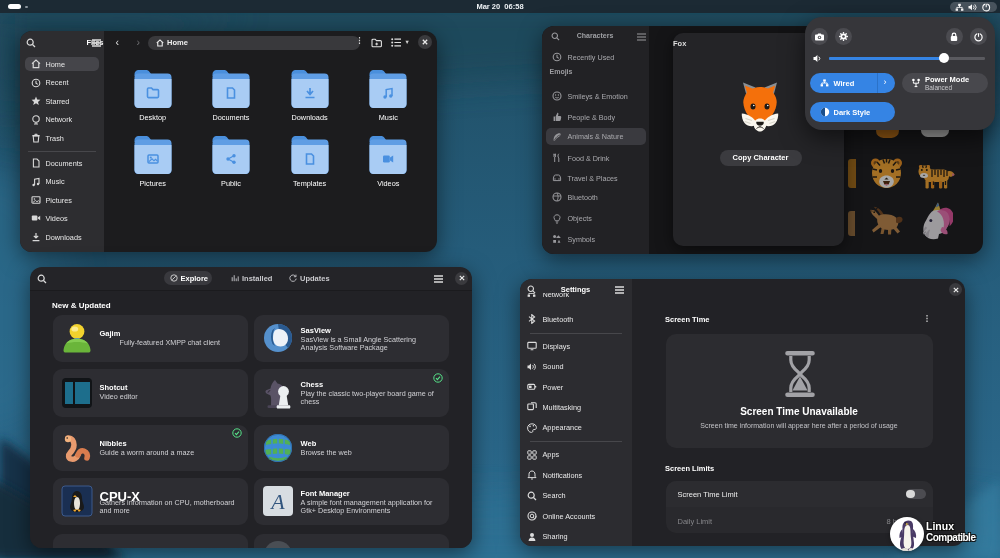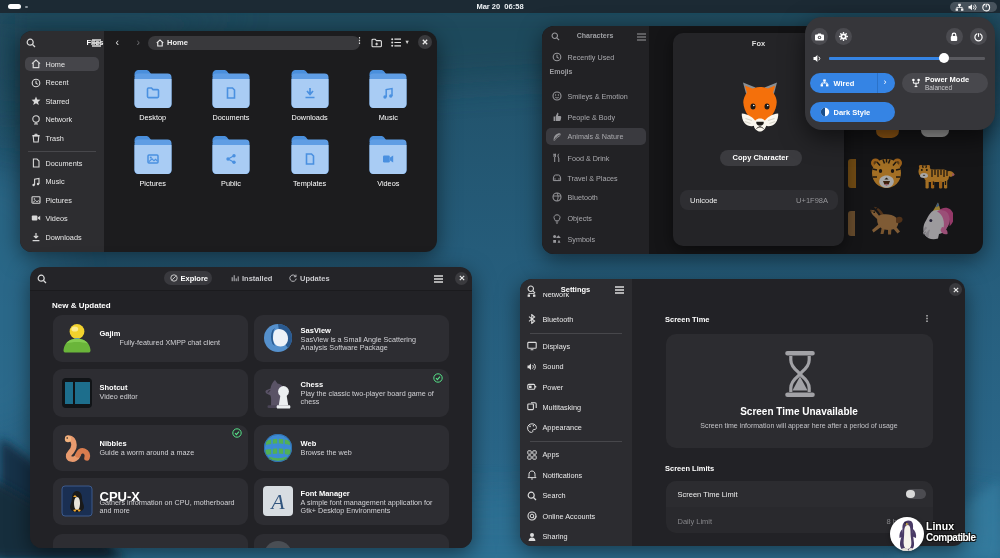--- a/index.html
+++ b/index.html
@@ -362,44 +362,40 @@
           <path d="M22,25 C25.5,25.5 28,28.5 27.5,32 C24,33 21,31 20.5,28 Z" fill="#ea77b4"></path>
           <circle cx="10.8" cy="18.5" r="1.5" fill="#33304f"></circle>
           <path d="M3.4,32 L5.8,29.6" stroke="#b8b4bc" stroke-width="1.1"></path>
         </svg>
         <div class="abs" style="left:306px;top:133px;width:8px;height:29px;background:#a8701f;border-radius:3px 0 0 3px;"></div>
         <div class="abs" style="left:306px;top:185px;width:7px;height:25px;background:#9a7242;border-radius:3px 0 0 3px;"></div>
       </div>
     </div>
 
   <div class="abs" style="left:131.5px;top:7.5px;width:171px;height:213px;background:#242427;border-radius:10px;box-shadow:0 4px 16px rgba(0,0,0,0.5);">
-    <div class="abs" style="left:0;top:6px;width:171px;text-align:center;font-size:7.5px;font-weight:bold;color:#ddd;">Fox</div>
+    <div class="abs" style="left:0;top:6px;width:171px;text-align:left;font-size:7.5px;font-weight:bold;color:#ddd;">Fox</div>
     <svg class="abs" style="left:67px;top:49px" width="40" height="51" viewBox="0 0 40 51" id="foxsvg">
       <path d="M3,0.5 L15.5,5.5 L7.5,17 Z" fill="#8a9096"></path>
       <path d="M37,0.5 L24.5,5.5 L32.5,17 Z" fill="#8a9096"></path>
       <path d="M4.8,3.5 L14.5,7.5 L8.5,16 Z" fill="#f4700b"></path>
       <path d="M35.2,3.5 L25.5,7.5 L31.5,16 Z" fill="#f4700b"></path>
       <path d="M20,5 C28,5 35,10 36.5,18 C38,27 30,39 20,44.5 C10,39 2,27 3.5,18 C5,10 12,5 20,5 Z" fill="#f4700b"></path>
       <path d="M1.8,31.5 C8,32 14,35.5 17,41.5 C14.5,45.5 8,45 4.5,41 C2.3,38 1.6,34.5 1.8,31.5 Z" fill="#faf7ef"></path>
       <path d="M38.2,31.5 C32,32 26,35.5 23,41.5 C25.5,45.5 32,45 35.5,41 C37.7,38 38.4,34.5 38.2,31.5 Z" fill="#faf7ef"></path>
       <path d="M20,36.5 C23.5,36.5 26.3,39 26.3,42.2 C26.3,46.5 23,49.5 20,49.5 C17,49.5 13.7,46.5 13.7,42.2 C13.7,39 16.5,36.5 20,36.5 Z" fill="#faf7ef"></path>
       <path d="M5.5,36.5 L12,38.5 M4.8,39.5 L10.5,41.5" stroke="#d8d5ca" stroke-width="1.1"></path>
       <path d="M34.5,36.5 L28,38.5 M35.2,39.5 L29.5,41.5" stroke="#d8d5ca" stroke-width="1.1"></path>
       <ellipse cx="13" cy="24.5" rx="2.5" ry="3" fill="#1d1a17"></ellipse>
       <ellipse cx="27" cy="24.5" rx="2.5" ry="3" fill="#1d1a17"></ellipse>
       <circle cx="13.8" cy="23.5" r="0.8" fill="#fff"></circle>
       <circle cx="27.8" cy="23.5" r="0.8" fill="#fff"></circle>
       <path d="M16.4,39.8 H23.6 C24.2,41.6 22.8,43.6 20,43.6 C17.2,43.6 15.8,41.6 16.4,39.8 Z" fill="#1d1a17"></path>
       <path d="M20,43.6 V45 M16.5,46.5 C17.5,45.5 19,45 20,45 C21,45 22.5,45.5 23.5,46.5" stroke="#1d1a17" stroke-width="0.9" fill="none"></path>
     </svg>
     <div class="abs" style="left:46.5px;top:117px;width:82px;height:15.5px;background:#3b3b3f;border-radius:8px;text-align:center;line-height:15.5px;font-size:7.5px;font-weight:bold;color:#fff;">Copy Character</div>
-    <div class="abs" style="left:7px;top:157px;width:158px;height:19.5px;background:#2e2e32;border-radius:8px;">
-      <div class="abs" style="left:10px;top:6px;font-size:7.5px;color:#ededed;">Unicode</div>
-      <div class="abs" style="right:10px;top:6px;font-size:7.5px;color:#96969a;">U+1F98A</div>
-    </div>
   </div>
 </div>
 
 <div class="abs" id="qs" style="left:805px;top:17px;width:189.5px;height:113px;background:#36363a;border-radius:17px;box-shadow:0 8px 24px rgba(0,0,0,0.55);">
   <div class="abs" style="left:5.5px;top:11px;width:17px;height:17px;background:#4b4b50;border-radius:50%;"></div>
   <div class="abs" style="left:29.5px;top:11px;width:17px;height:17px;background:#4b4b50;border-radius:50%;"></div>
   <div class="abs" style="left:140.5px;top:11px;width:17px;height:17px;background:#4b4b50;border-radius:50%;"></div>
   <div class="abs" style="left:164.5px;top:11px;width:17px;height:17px;background:#4b4b50;border-radius:50%;"></div>
 
   <svg class="abs" style="left:9.5px;top:15.5px" width="9" height="8" viewBox="0 0 9 8">

